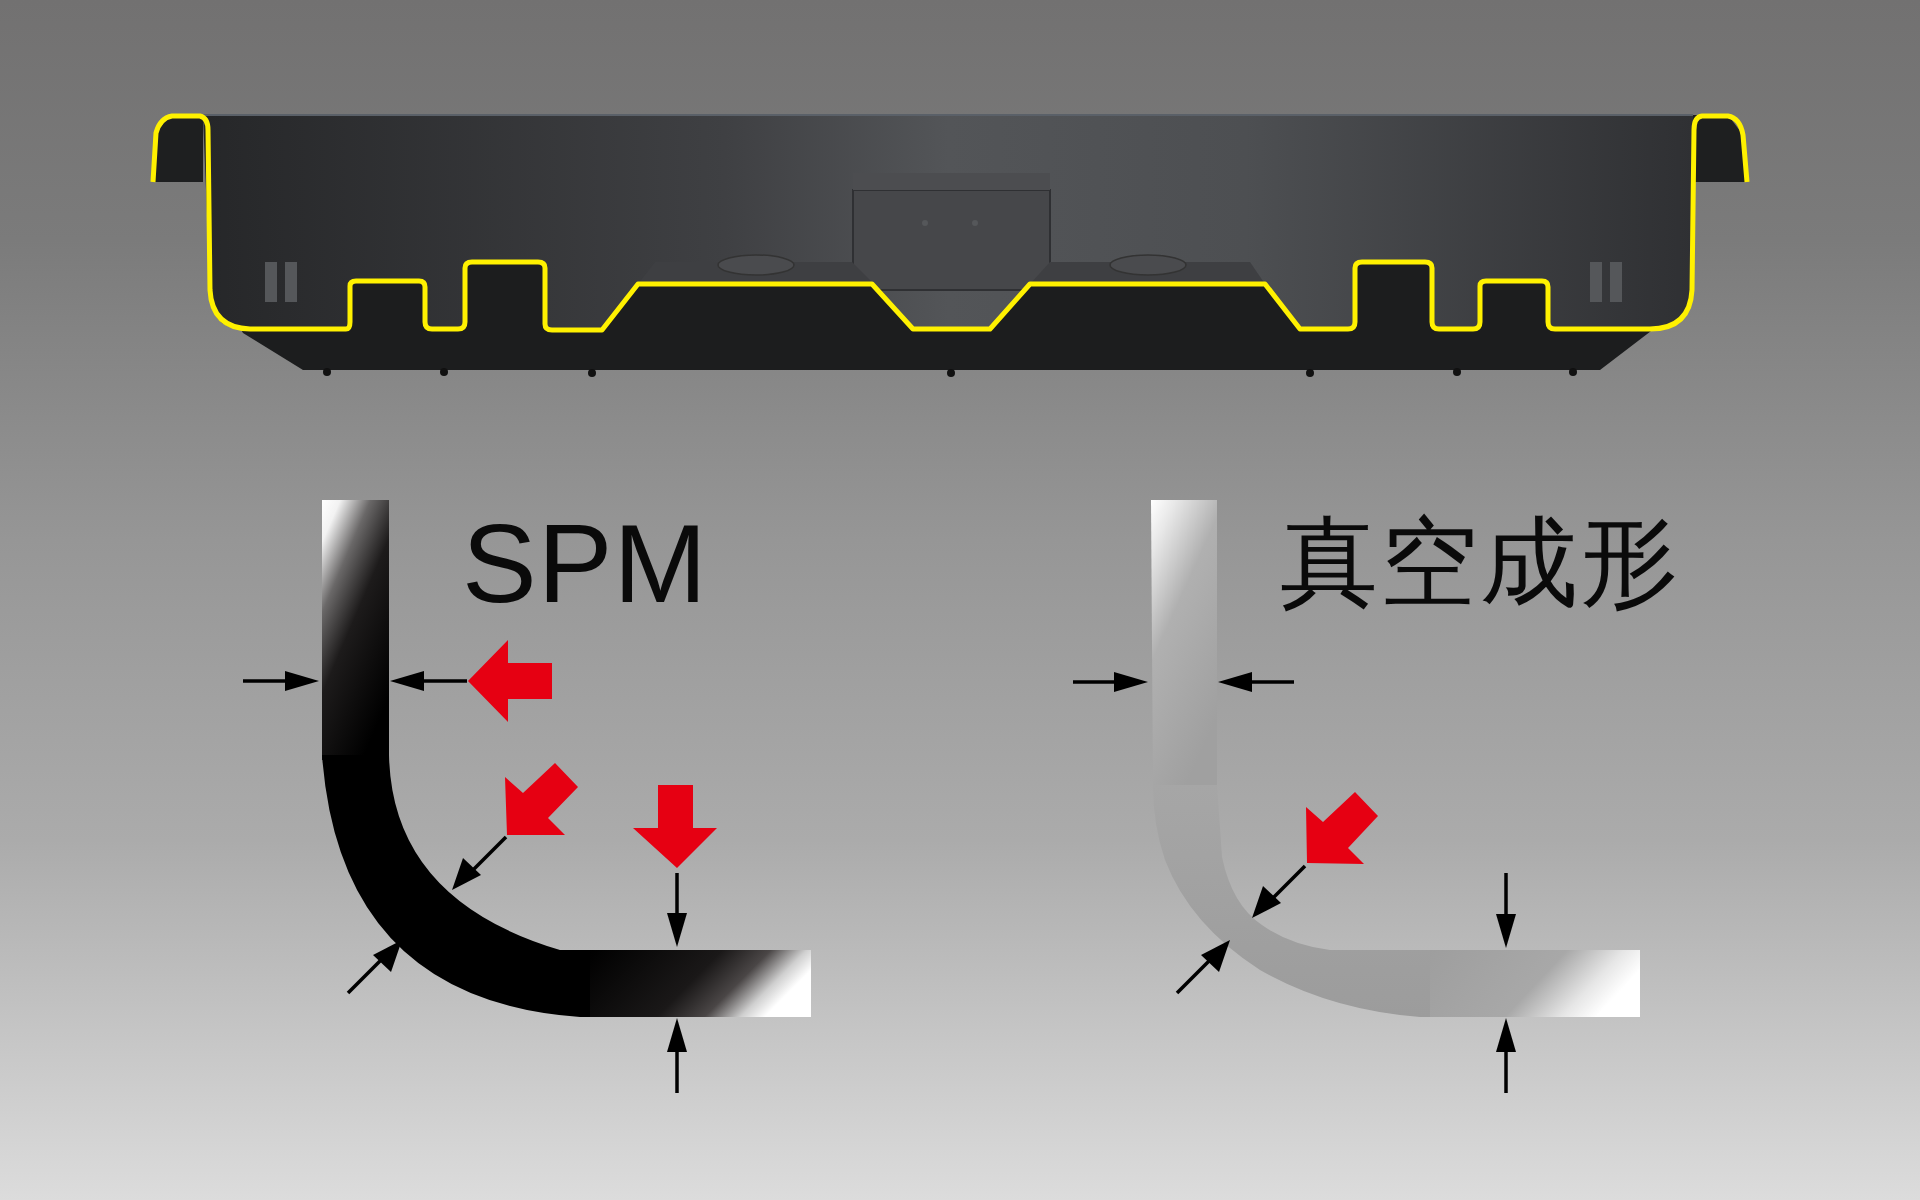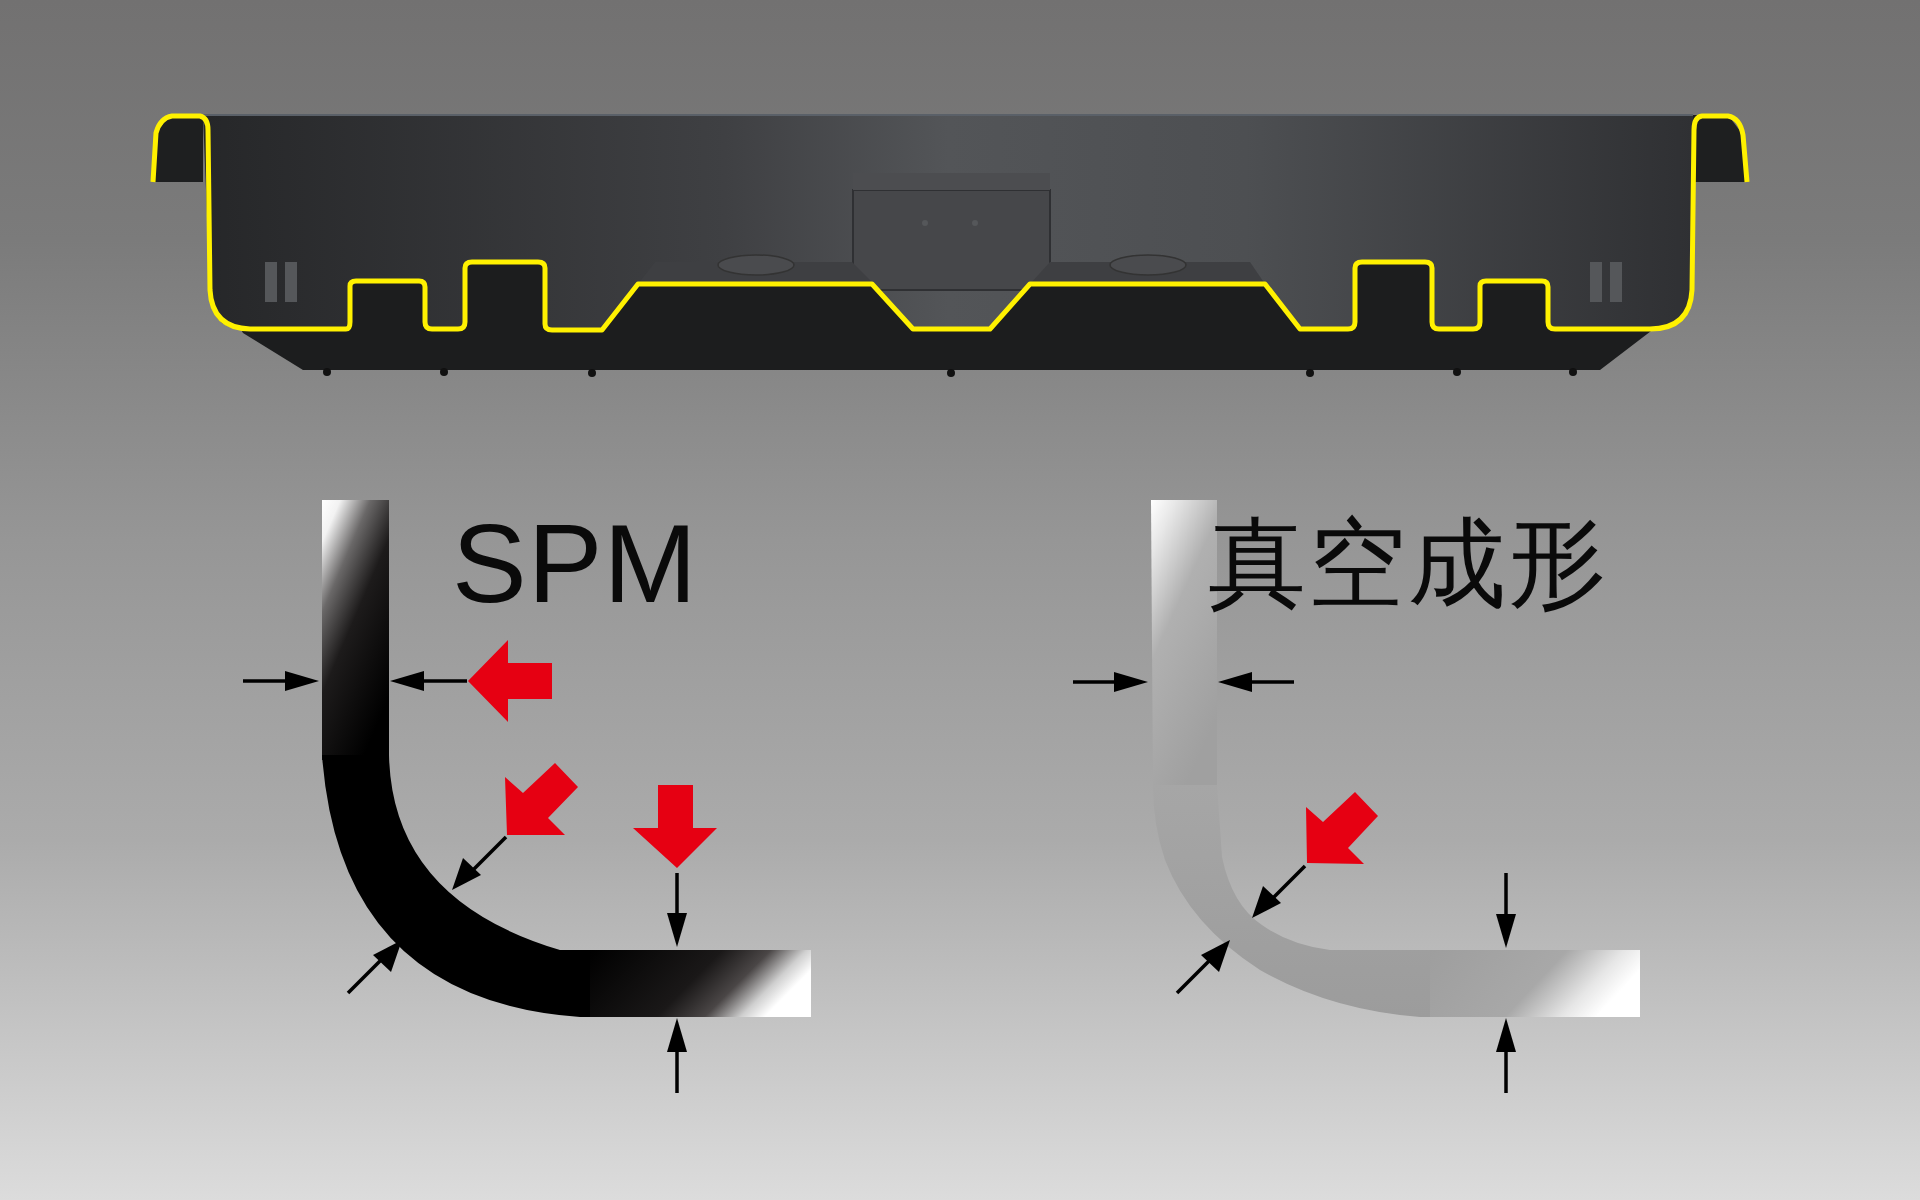--- a/index.html
+++ b/index.html
@@ -7,22 +7,22 @@
     width: 1920px; height: 1200px; overflow: hidden;
     background: linear-gradient(to bottom, #727171 0%, #7b7b7b 20%, #969696 45%, #ababab 70%, #dcdcdc 100%);
     position: relative;
     font-family: "Liberation Sans", sans-serif;
   }
   svg.stage { position: absolute; left: 0; top: 0; }
   .label {
     position: absolute; color: #0a0a0a; line-height: 1; white-space: nowrap;
     font-family: "Liberation Sans", "DejaVu Sans", sans-serif;
   }
-  #spm-label { left: 452px; top: 508px; font-size: 112px; letter-spacing: 1px; }
-  #vac-label { left: 1208px; top: 514px; font-size: 98px; letter-spacing: 2px; font-family: Liberation Sans, sans-serif; }
+  #spm-label { left: 462px; top: 508px; font-size: 112px; letter-spacing: 1px; }
+  #vac-label { left: 1280px; top: 514px; font-size: 98px; letter-spacing: 2px; font-family: Liberation Serif, serif; }
 </style>
 </head>
 <body>
 
 <svg class="stage" width="1920" height="1200" viewBox="0 0 1920 1200" xmlns="http://www.w3.org/2000/svg">
   <defs>
     <linearGradient id="trayBody" x1="0" y1="0" x2="1" y2="0">
       <stop offset="0" stop-color="#262729"></stop>
       <stop offset="0.35" stop-color="#3f4043"></stop>
       <stop offset="0.5" stop-color="#535558"></stop>

